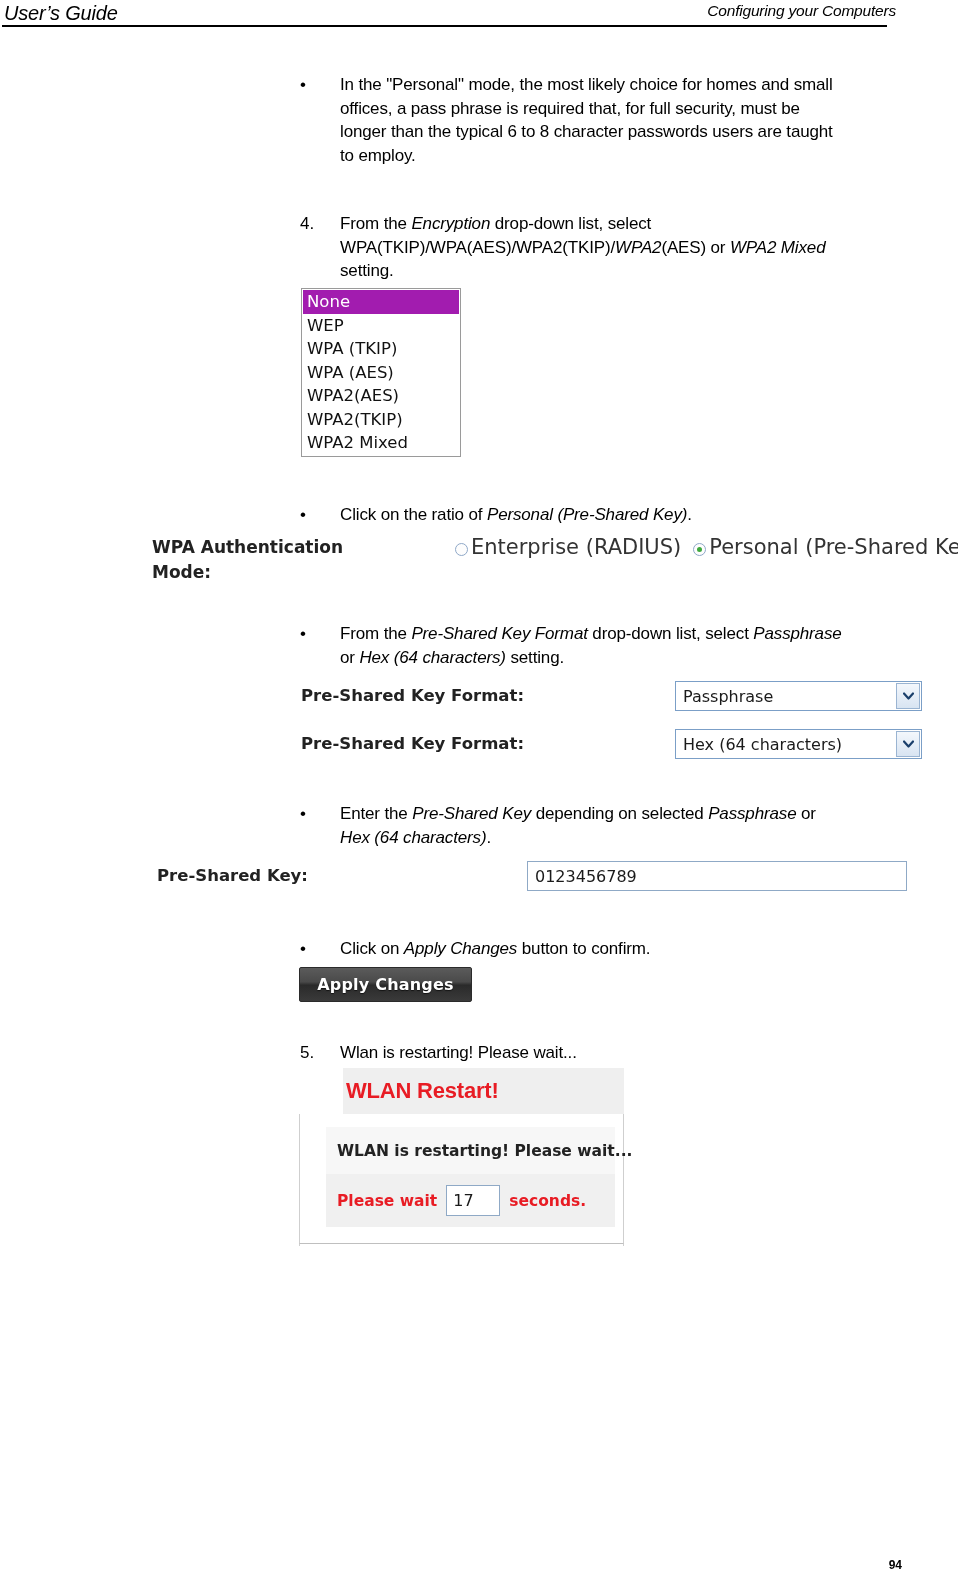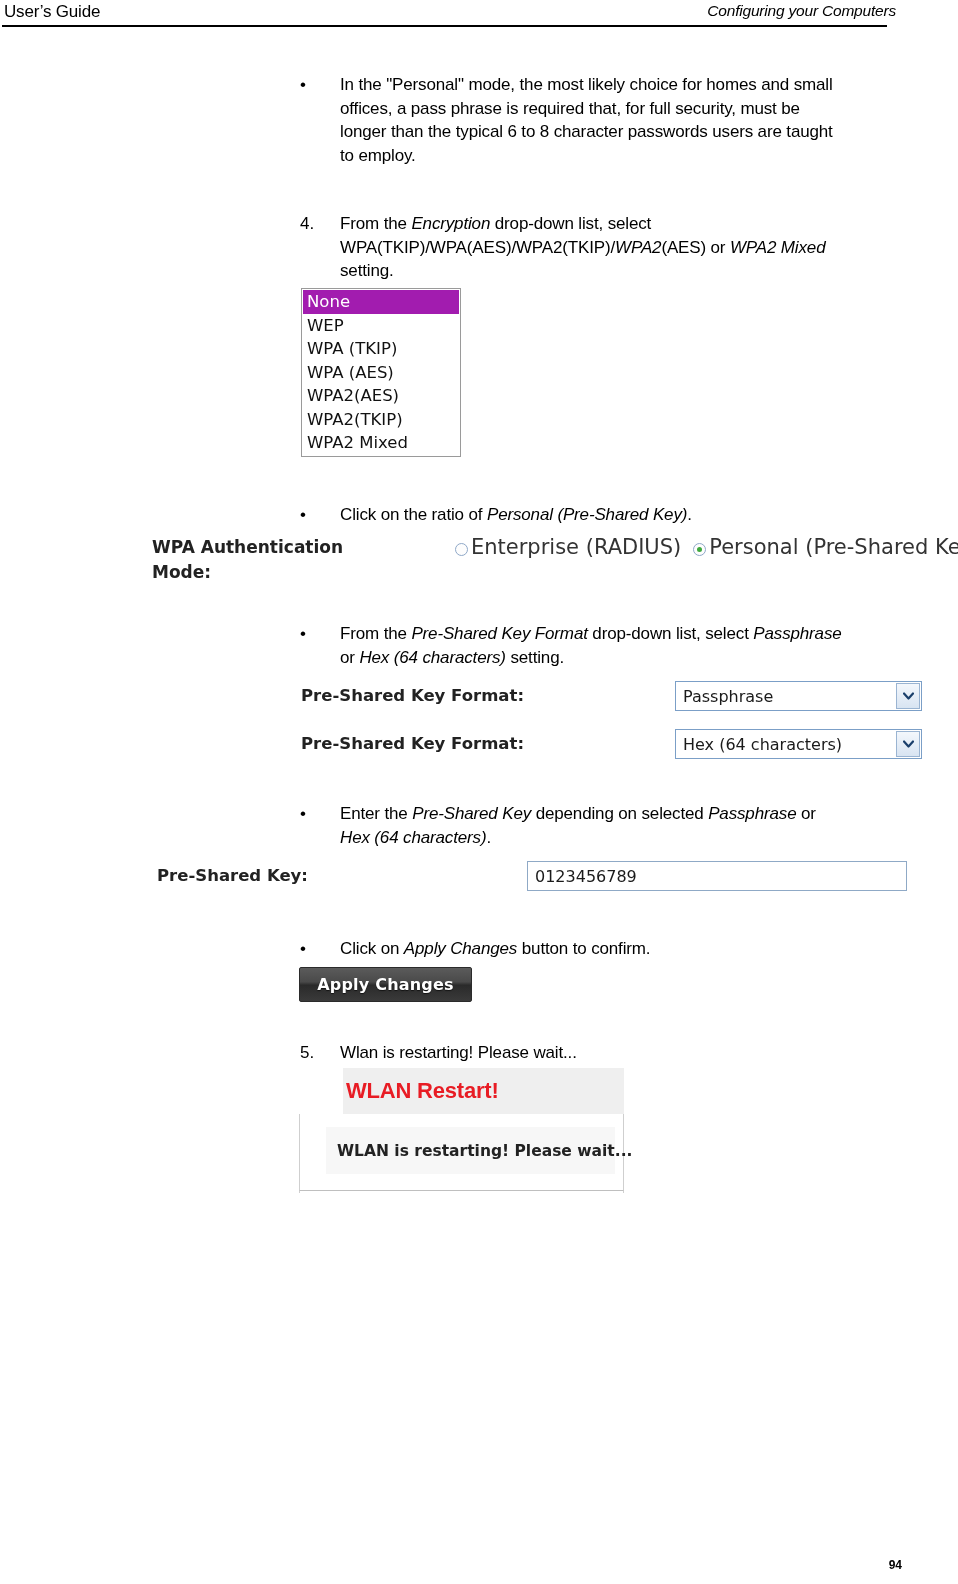--- a/index.html
+++ b/index.html
@@ -21,21 +21,22 @@
     position: absolute;
     top: 0px;
     left: 0px;
     width: 958px;
     height: 30px;
   }
   .hdr-left {
     position: absolute;
     left: 4px;
     top: 2px;
-    font-size: 17px;
+    font-style: italic;
+    font-size: 20px;
     letter-spacing: -0.2px;
     white-space: nowrap;
   }
   .hdr-right {
     position: absolute;
     right: 62px;
     top: 2px;
     font-style: italic;
     font-size: 15.5px;
     letter-spacing: -0.2px;
@@ -449,18 +450,23 @@
 
 <div class="wlan-panel">
   <div class="wlan-title-bar">
     <span class="wlan-title">WLAN Restart!</span>
   </div>
   <div class="wlan-body">
     <div class="wlan-inner">
       <div class="wlan-msg-box">
         <span class="wlan-msg">WLAN is restarting! Please wait...</span>
       </div>
+      <div class="wlan-wait-box">
+        <span class="wlan-wait-text">Please wait</span>
+        <span class="wlan-seconds-input">17</span>
+        <span class="wlan-wait-text">seconds.</span>
+      </div>
     </div>
   </div>
   <div class="wlan-footer-rule"></div>
 </div>
 
 <div class="page-number">94</div>
 
 </body></html>

